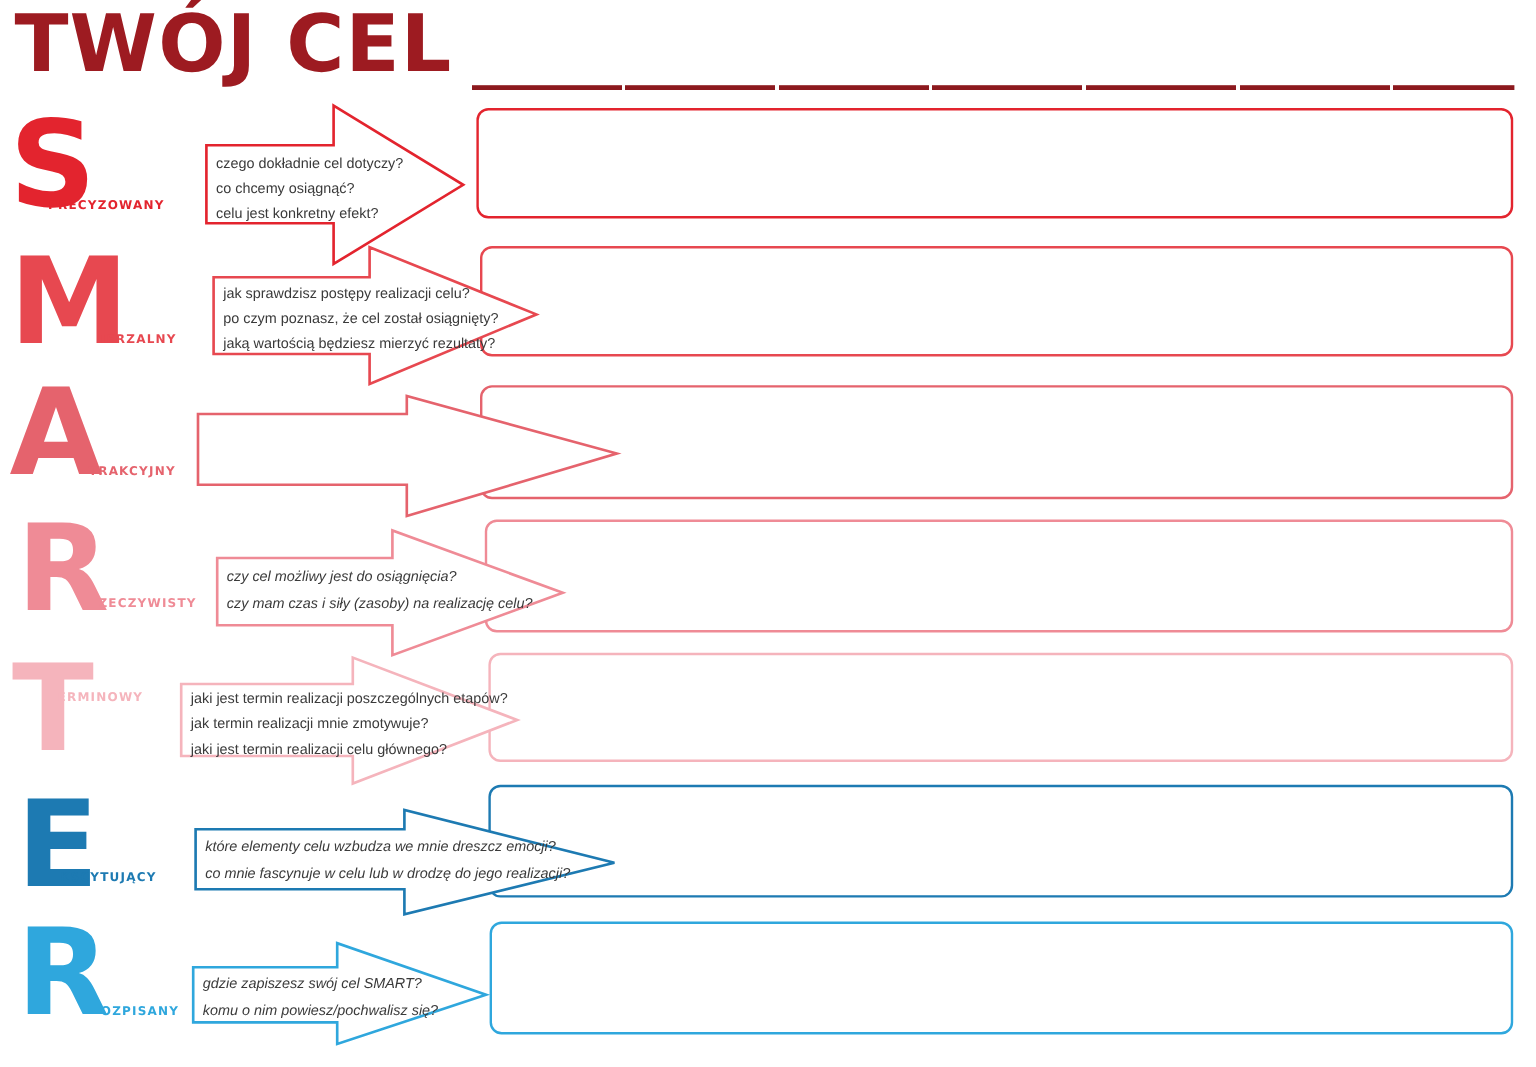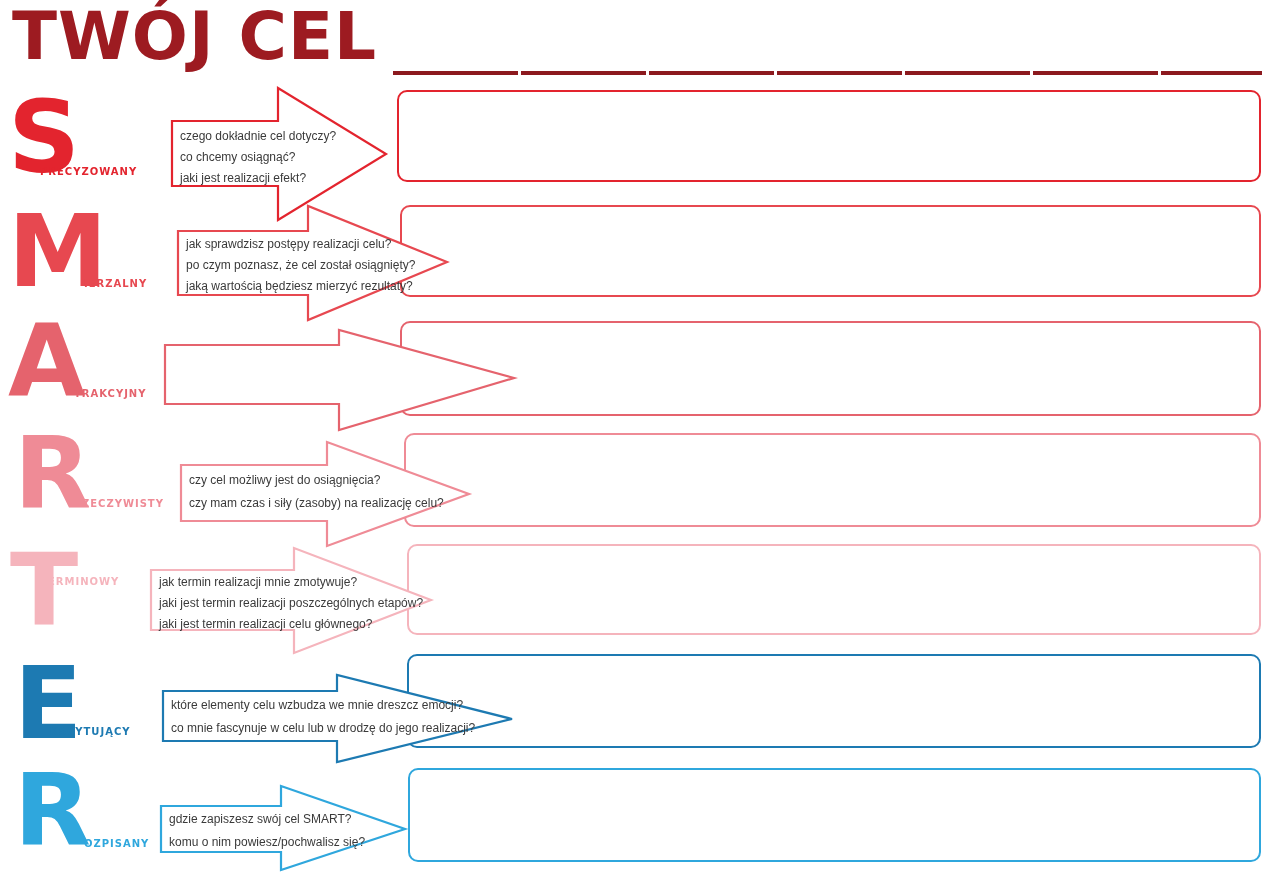--- a/index.html
+++ b/index.html
@@ -21,21 +21,21 @@
   }
   .rowlabel{
     position:absolute;font-family:"DejaVu Sans",sans-serif;font-weight:bold;
     font-size:10px;letter-spacing:1px;color:var(--c);z-index:3;white-space:nowrap;
   }
   .questions{
     position:absolute;z-index:3;white-space:nowrap;
     font-size:12px;color:#3a3a3a;
   }
   .questions .q{line-height:21px;}
-  .questions.sparse .q{line-height:23px;}
+  .questions.sparse .q{line-height:23px;font-style:italic;}
   .answer{
     position:absolute;border:2px solid var(--c);border-radius:10px;
     background:#ffffff;z-index:1;box-sizing:border-box;
   }
   .arrowlayer{
     position:absolute;left:0;top:0;z-index:2;pointer-events:none;
   }
   .arrowlayer path{fill:#ffffff;stroke-width:2.2;stroke-linejoin:miter;}
 </style>
 </head>
@@ -44,21 +44,21 @@
 <div id="sheet">
 
   <div class="page-title" style="color: rgb(157, 27, 33);">TWÓJ CEL</div>
   <div class="blank-line" id="goal-line" style="background: repeating-linear-gradient(90deg, rgb(140, 25, 30) 0px, rgb(140, 25, 30) 125px, rgb(255, 255, 255) 125px, rgb(255, 255, 255) 128px);"></div>
 
   <div class="letter" style="left: 8px; top: 88px; --c: #e3242e;">S</div>
   <div class="rowlabel" style="left: 40px; top: 166px; --c: #e3242e;">PRECYZOWANY</div>
   <div class="questions" style="left:180px;top:126px">
     <div class="q">czego dokładnie cel dotyczy?</div>
     <div class="q">co chcemy osiągnąć?</div>
-    <div class="q">jaki jest realizacji efekt?</div>
+    <div class="q">celu jest konkretny efekt?</div>
   </div>
   <div class="answer" style="left: 397px; top: 90px; width: 864px; height: 92px; --c: #e3242e;"></div>
 
   <div class="letter" style="left: 8px; top: 202px; --c: #e74850;">M</div>
   <div class="rowlabel" style="left: 84px; top: 278px; --c: #e74850;">IERZALNY</div>
   <div class="questions" style="left:186px;top:234px">
     <div class="q">jak sprawdzisz postępy realizacji celu?</div>
     <div class="q">po czym poznasz, że cel został osiągnięty?</div>
     <div class="q">jaką wartością będziesz mierzyć rezultaty?</div>
   </div>
@@ -72,22 +72,22 @@
   <div class="rowlabel" style="left: 82px; top: 498px; --c: #ef8b96;">ZECZYWISTY</div>
   <div class="questions sparse" style="left:189px;top:469px">
     <div class="q">czy cel możliwy jest do osiągnięcia?</div>
     <div class="q">czy mam czas i siły (zasoby) na realizację celu?</div>
   </div>
   <div class="answer" style="left: 404px; top: 433px; width: 857px; height: 94px; --c: #ef8b96;"></div>
 
   <div class="letter" style="left: 10px; top: 541px; --c: #f5b4bc;">T</div>
   <div class="rowlabel" style="left: 48px; top: 576px; text-align: right; --c: #f5b4bc;">ERMINOWY</div>
   <div class="questions" style="left:159px;top:572px">
+    <div class="q">jaki jest termin realizacji poszczególnych etapów?</div>
     <div class="q">jak termin realizacji mnie zmotywuje?</div>
-    <div class="q">jaki jest termin realizacji poszczególnych etapów?</div>
     <div class="q">jaki jest termin realizacji celu głównego?</div>
   </div>
   <div class="answer" style="left: 407px; top: 544px; width: 854px; height: 91px; --c: #f5b4bc;"></div>
 
   <div class="letter" style="left: 14px; top: 654px; --c: #1d7ab2;">E</div>
   <div class="rowlabel" style="left: 50px; top: 726px; --c: #1d7ab2;">KSCYTUJĄCY</div>
   <div class="questions sparse" style="left:171px;top:694px">
     <div class="q">które elementy celu wzbudza we mnie dreszcz emocji?</div>
     <div class="q">co mnie fascynuje w celu lub w drodzę do jego realizacji?</div>
   </div>

